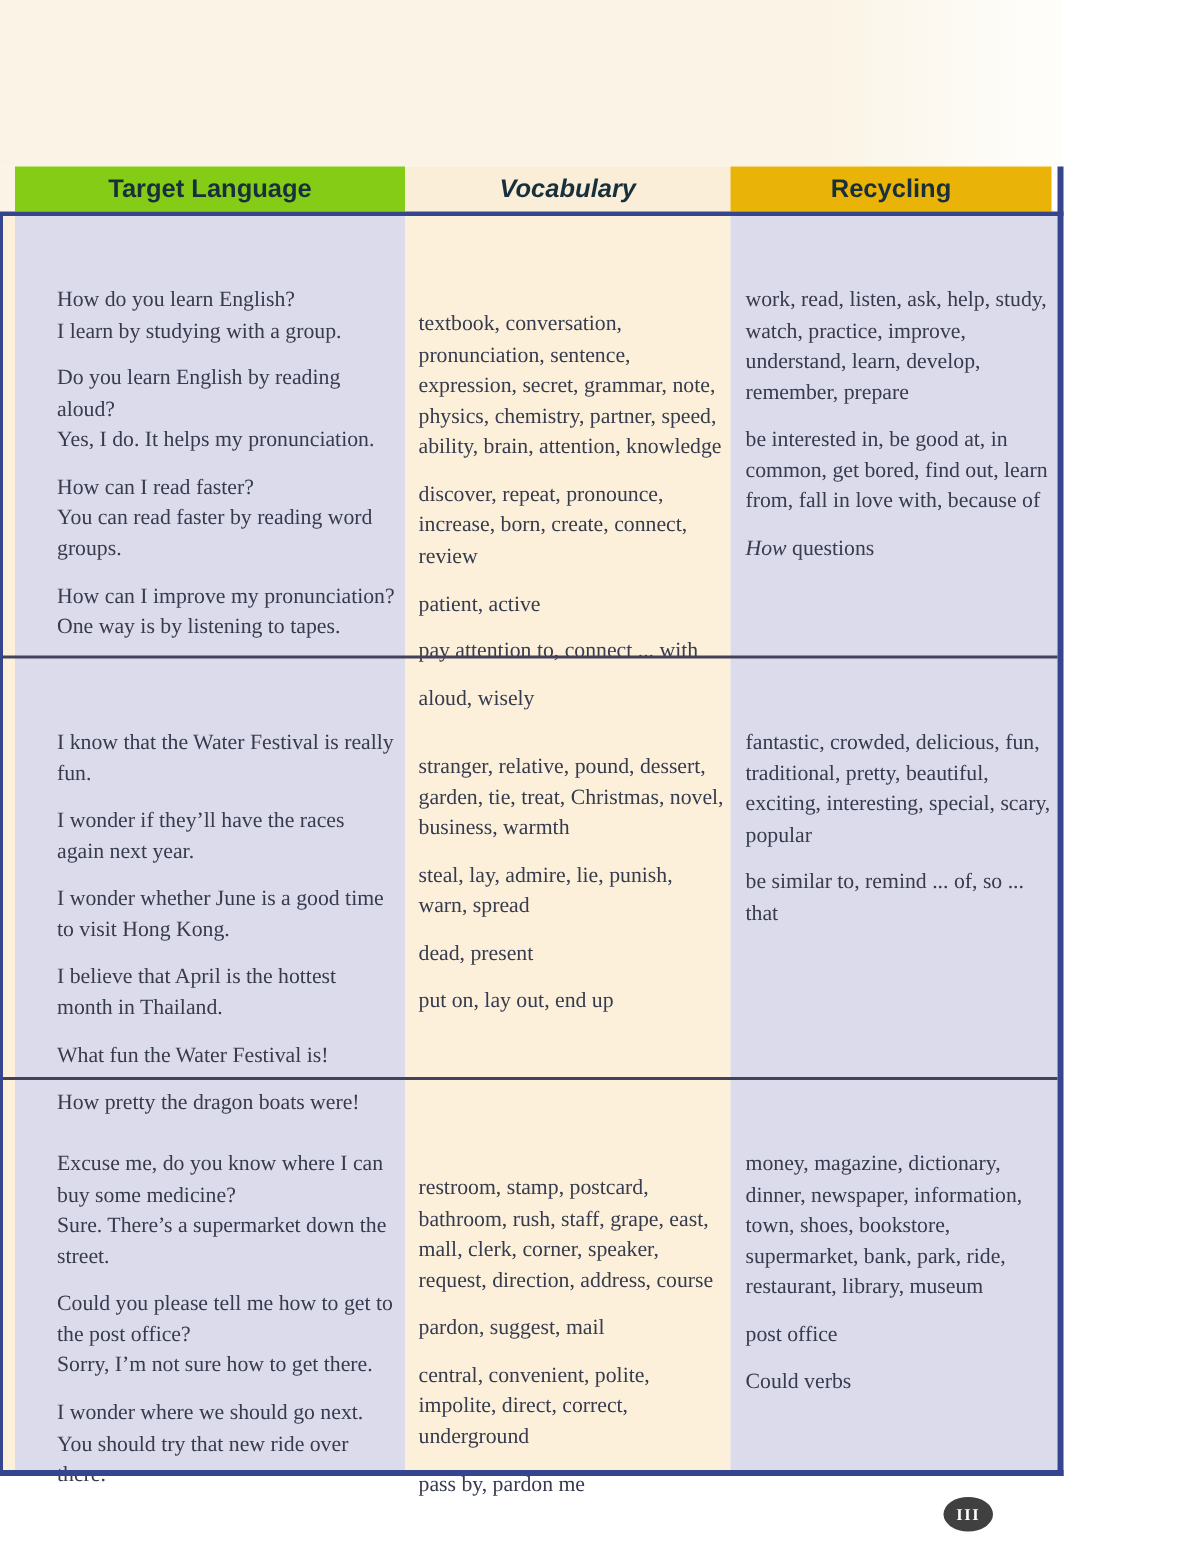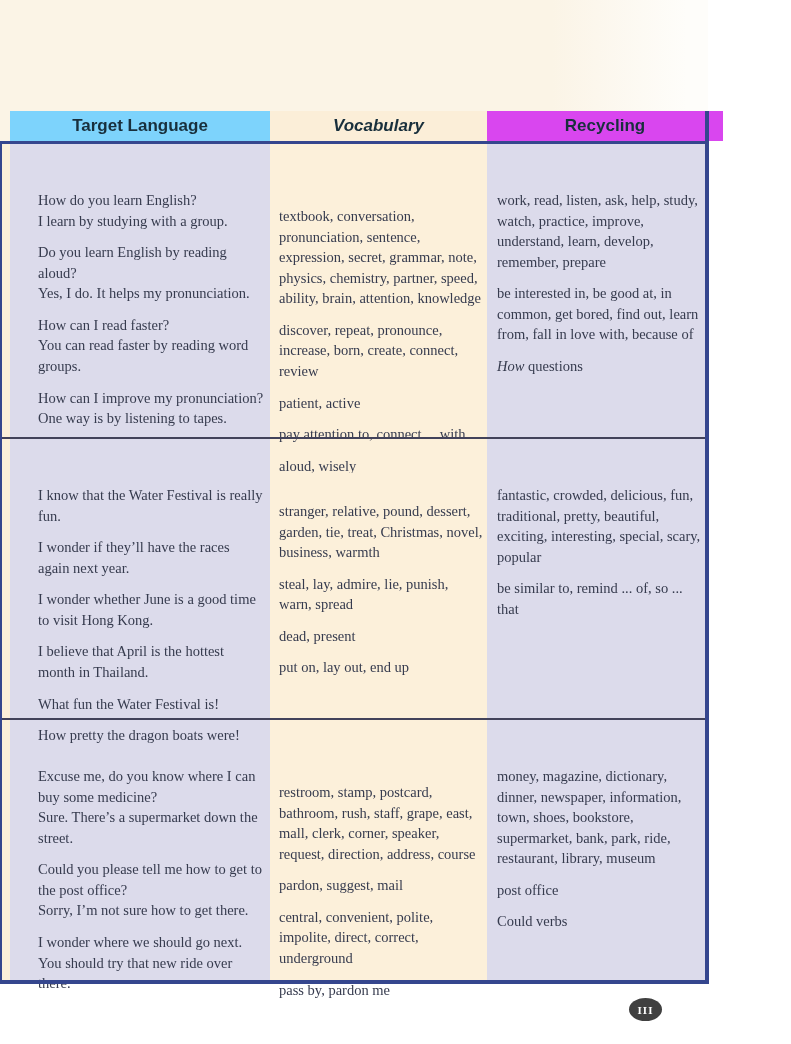--- a/index.html
+++ b/index.html
@@ -8,23 +8,23 @@
     font-family:"Liberation Serif", serif;overflow:hidden;
   }
   
   .top-band{position:absolute;left:0;top:0;width:708px;height:111px;
     background:linear-gradient(to right,#fbf4e6 78%,#fefdfa 97%);}
   .table-wrap{position:absolute;left:0;top:111px;width:709px;height:873px;}
   
   .hdr-cell{position:absolute;top:0;height:30px;display:flex;align-items:center;justify-content:center;
     font-family:"Liberation Sans", sans-serif;font-weight:bold;font-size:17px;color:#182f3c;}
   .hdr-strip{position:absolute;top:0;height:30px;left:0;width:10px;background:#fbf4e6;}
-  .hdr-1{left:10px;width:260px;background:#7dd3fc;}
+  .hdr-1{left:10px;width:260px;background:#84cc16;}
   .hdr-2{left:270px;width:217px;background:#fbeed8;font-style:italic;}
-  .hdr-3{left:487px;width:236px;background:#d946ef;}
+  .hdr-3{left:487px;width:214px;background:#eab308;}
   .hdr-underline{position:absolute;left:0;top:30px;width:709px;height:3px;background:#35468e;}
   
   .body-cols{position:absolute;left:0;top:33px;width:705px;height:836px;}
   .colbg{position:absolute;top:0;height:100%;}
   .colbg-strip{left:0;width:10px;background:#fcf0da;}
   .colbg-1{left:10px;width:260px;background:#dcdbeb;}
   .colbg-2{left:270px;width:217px;background:#fcf0da;}
   .colbg-3{left:487px;width:218px;background:#dcdbeb;}
   
   .border-left{position:absolute;left:0;top:33px;width:2px;height:840px;background:#35468e;}

